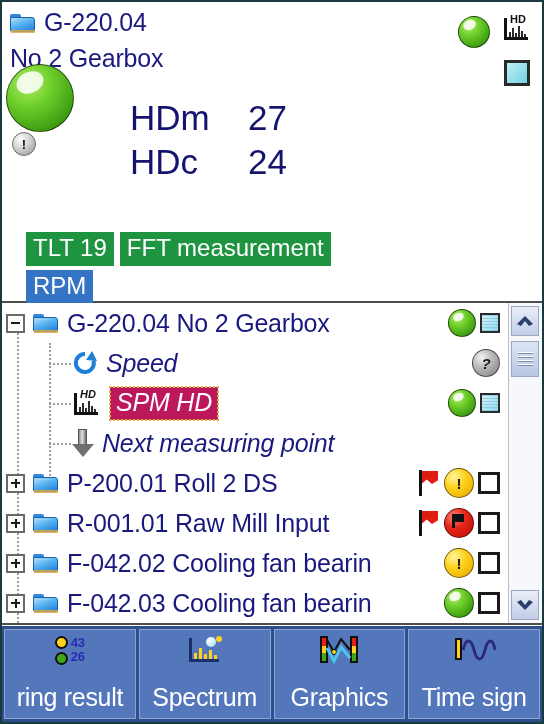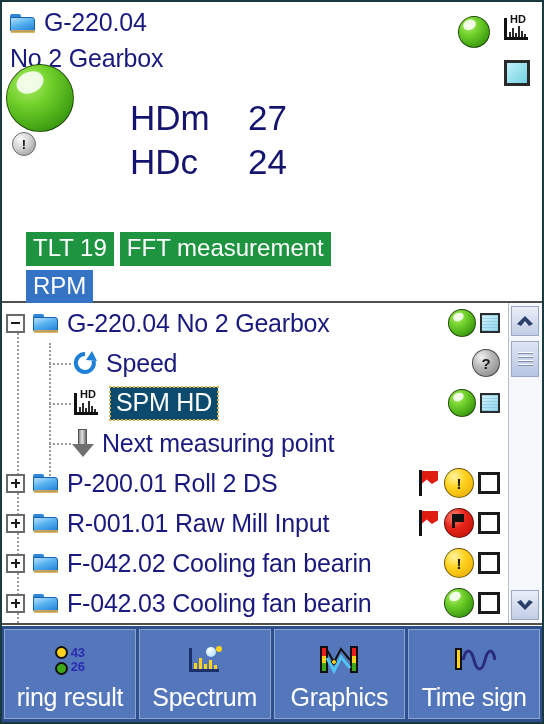--- a/index.html
+++ b/index.html
@@ -215,21 +215,21 @@
     padding-left: 4px;
   }
   .trow .lbl {
     font-size: 25px;
     color: #19197e;
     white-space: nowrap;
     margin-left: 8px;
     letter-spacing: -0.2px;
   }
   .trow .lbl.sel {
-    background: #0c4a6e;
+    background: #be185d;
     color: #ffffff;
     padding: 1px 6px 3px 6px;
     outline: 2px dotted #e0b23a;
     outline-offset: -1px;
   }
 
   
   .exp {
     width: 19px; height: 19px;
     border: 2px solid #6a6a6a;
@@ -269,21 +269,21 @@
     border-left: 2px dotted #9a9a9a;
   }
   .elbow {
     position: absolute;
     left: 47px;
     height: 0;
     width: 22px;
     border-top: 2px dotted #9a9a9a;
   }
 
-  .indent-1 { padding-left: 70px; }
+  .indent-1 { padding-left: 70px; font-style: italic; }
 
   .trow .right-icons {
     position: absolute;
     right: 8px; top: 50%;
     transform: translateY(-50%);
     display: flex; align-items: center; gap: 4px;
   }
 
   
   .speed-ico {
@@ -395,21 +395,21 @@
   }
   .tbtn {
     flex: 1 1 0;
     position: relative;
     background: #5477bb;
     border: 1px solid #8ba4d0;
     display: flex;
     flex-direction: column;
     align-items: center;
     justify-content: flex-start;
-    padding-top: 10px;
+    padding-top: 0;
     overflow: hidden;
   }
   .tbtn .ticon {
     height: 40px;
     display: flex; align-items: center; justify-content: center;
   }
   .tbtn .tlabel {
     position: absolute;
     bottom: 6px; left: 0; right: 0;
     text-align: center;

